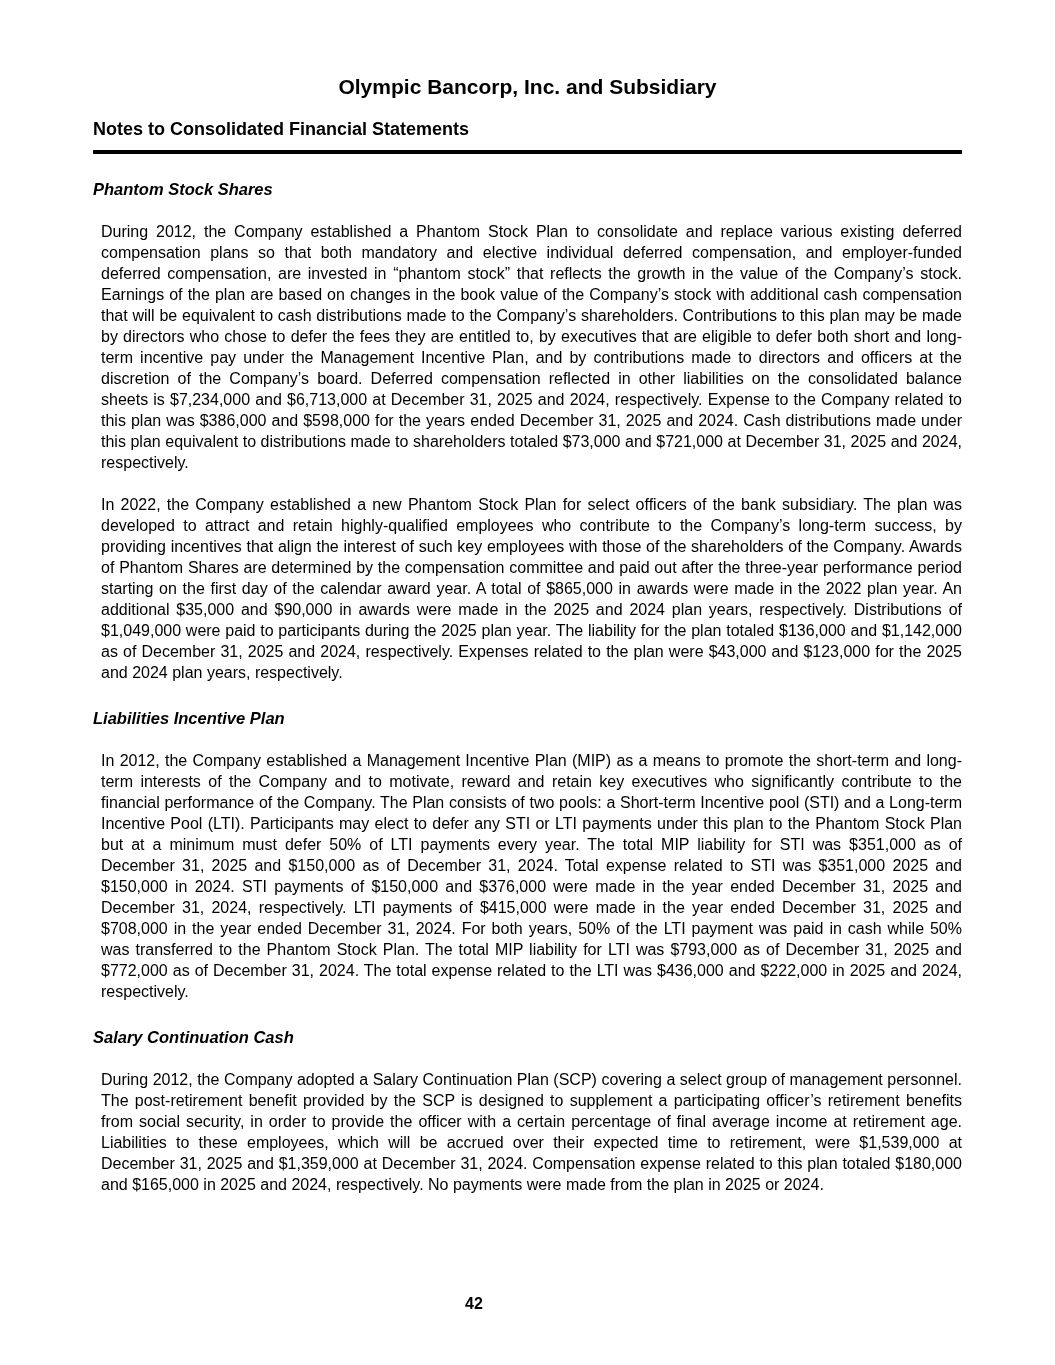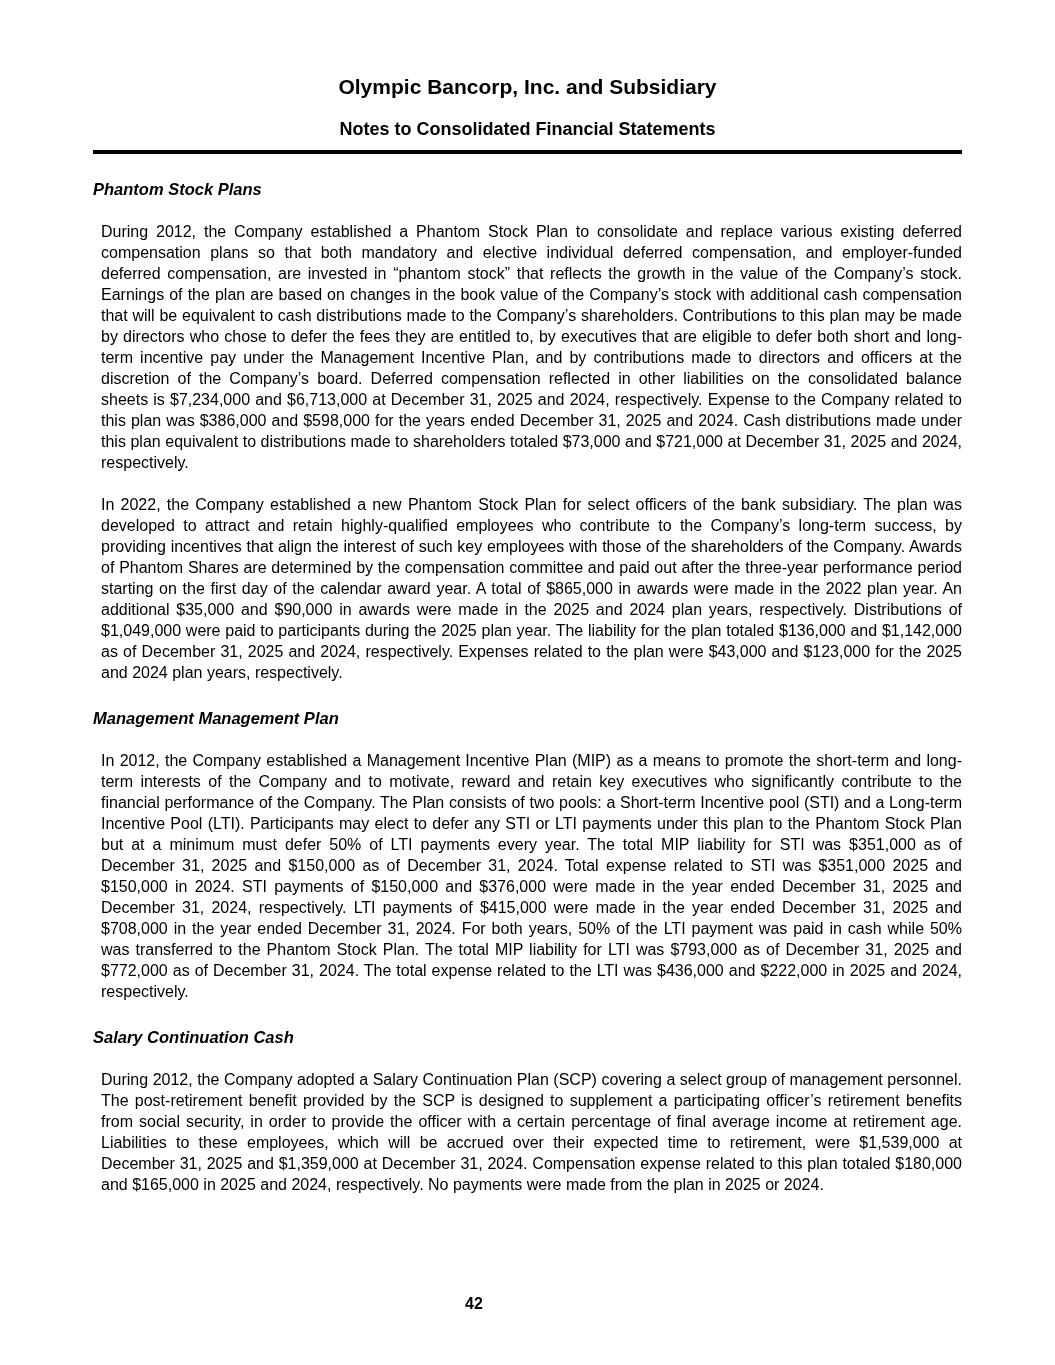--- a/index.html
+++ b/index.html
@@ -21,21 +21,21 @@
   }
   .doc-title {
     margin: 0;
     text-align: center;
     font-size: 21px;
     font-weight: bold;
     line-height: 1.2;
   }
   .doc-subtitle {
     margin: 20px 0 0 0;
-    text-align: center;
+    text-align: left;
     font-size: 18px;
     font-weight: bold;
     line-height: 1.2;
   }
   .header-rule {
     margin-top: 9px;
     height: 0;
     border: none;
     border-top: 4px solid #000000;
     width: 100%;
@@ -65,25 +65,25 @@
 </style>
 </head>
 <body>
 
 <div class="page">
 
   <h1 class="doc-title">Olympic Bancorp, Inc. and Subsidiary</h1>
   <h2 class="doc-subtitle">Notes to Consolidated Financial Statements</h2>
   <hr class="header-rule">
 
-  <h3 class="section-heading">Phantom Stock Plans</h3>
+  <h3 class="section-heading">Phantom Stock Shares</h3>
   <p class="body-text">During 2012, the Company established a Phantom Stock Plan to consolidate and replace various existing deferred compensation plans so that both mandatory and elective individual deferred compensation, and employer-funded deferred compensation, are invested in “phantom stock” that reflects the growth in the value of the Company’s stock. Earnings of the plan are based on changes in the book value of the Company’s stock with additional cash compensation that will be equivalent to cash distributions made to the Company’s shareholders. Contributions to this plan may be made by directors who chose to defer the fees they are entitled to, by executives that are eligible to defer both short and long-term incentive pay under the Management Incentive Plan, and by contributions made to directors and officers at the discretion of the Company’s board. Deferred compensation reflected in other liabilities on the consolidated balance sheets is $7,234,000 and $6,713,000 at December 31, 2025 and 2024, respectively. Expense to the Company related to this plan was $386,000 and $598,000 for the years ended December 31, 2025 and 2024. Cash distributions made under this plan equivalent to distributions made to shareholders totaled $73,000 and $721,000 at December 31, 2025 and 2024, respectively.</p>
   <p class="body-text">In 2022, the Company established a new Phantom Stock Plan for select officers of the bank subsidiary. The plan was developed to attract and retain highly-qualified employees who contribute to the Company’s long-term success, by providing incentives that align the interest of such key employees with those of the shareholders of the Company. Awards of Phantom Shares are determined by the compensation committee and paid out after the three-year performance period starting on the first day of the calendar award year. A total of $865,000 in awards were made in the 2022 plan year. An additional $35,000 and $90,000 in awards were made in the 2025 and 2024 plan years, respectively. Distributions of $1,049,000 were paid to participants during the 2025 plan year. The liability for the plan totaled $136,000 and $1,142,000 as of December 31, 2025 and 2024, respectively. Expenses related to the plan were $43,000 and $123,000 for the 2025 and 2024 plan years, respectively.</p>
 
-  <h3 class="section-heading">Management Management Plan</h3>
+  <h3 class="section-heading">Liabilities Incentive Plan</h3>
   <p class="body-text">In 2012, the Company established a Management Incentive Plan (MIP) as a means to promote the short-term and long-term interests of the Company and to motivate, reward and retain key executives who significantly contribute to the financial performance of the Company. The Plan consists of two pools: a Short-term Incentive pool (STI) and a Long-term Incentive Pool (LTI). Participants may elect to defer any STI or LTI payments under this plan to the Phantom Stock Plan but at a minimum must defer 50% of LTI payments every year. The total MIP liability for STI was $351,000 as of December 31, 2025 and $150,000 as of December 31, 2024. Total expense related to STI was $351,000 2025 and $150,000 in 2024. STI payments of $150,000 and $376,000 were made in the year ended December 31, 2025 and December 31, 2024, respectively. LTI payments of $415,000 were made in the year ended December 31, 2025 and $708,000 in the year ended December 31, 2024. For both years, 50% of the LTI payment was paid in cash while 50% was transferred to the Phantom Stock Plan. The total MIP liability for LTI was $793,000 as of December 31, 2025 and $772,000 as of December 31, 2024. The total expense related to the LTI was $436,000 and $222,000 in 2025 and 2024, respectively.</p>
 
   <h3 class="section-heading">Salary Continuation Cash</h3>
   <p class="body-text">During 2012, the Company adopted a Salary Continuation Plan (SCP) covering a select group of management personnel. The post-retirement benefit provided by the SCP is designed to supplement a participating officer’s retirement benefits from social security, in order to provide the officer with a certain percentage of final average income at retirement age. Liabilities to these employees, which will be accrued over their expected time to retirement, were $1,539,000 at December 31, 2025 and $1,359,000 at December 31, 2024. Compensation expense related to this plan totaled $180,000 and $165,000 in 2025 and 2024, respectively. No payments were made from the plan in 2025 or 2024.</p>
 
 </div>
 
 <div class="page-number">42</div>
 
 </body></html>

